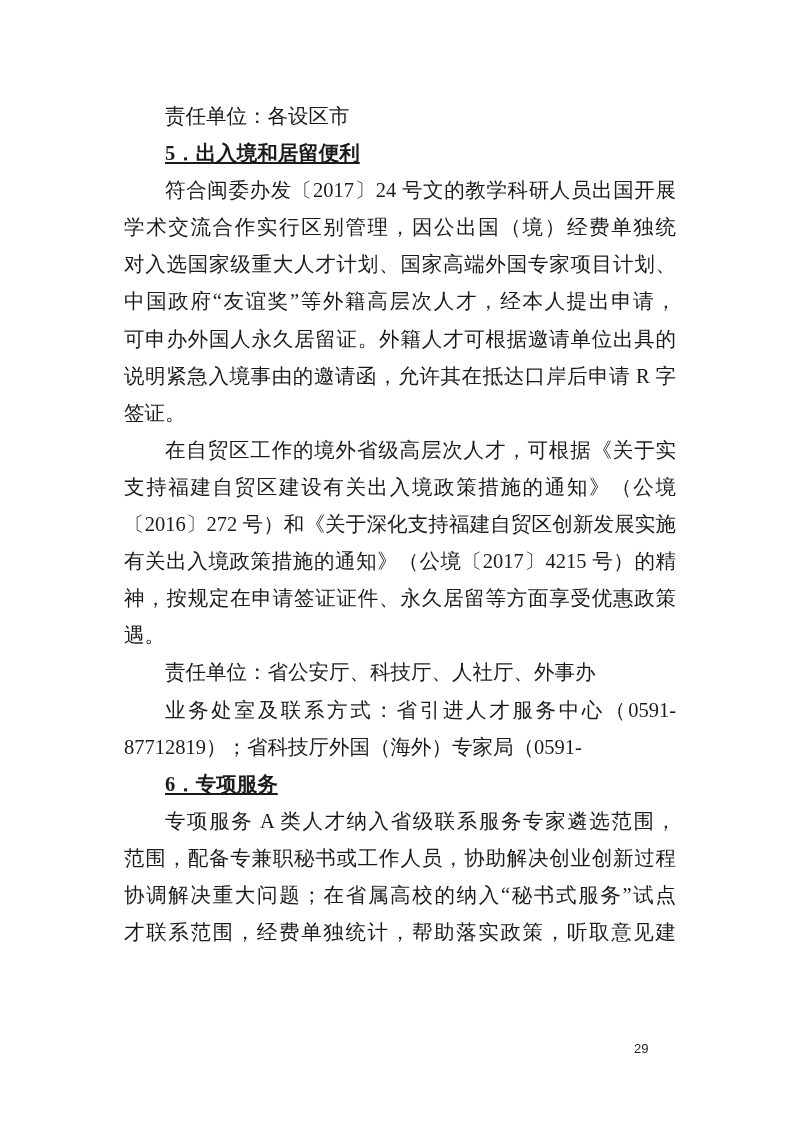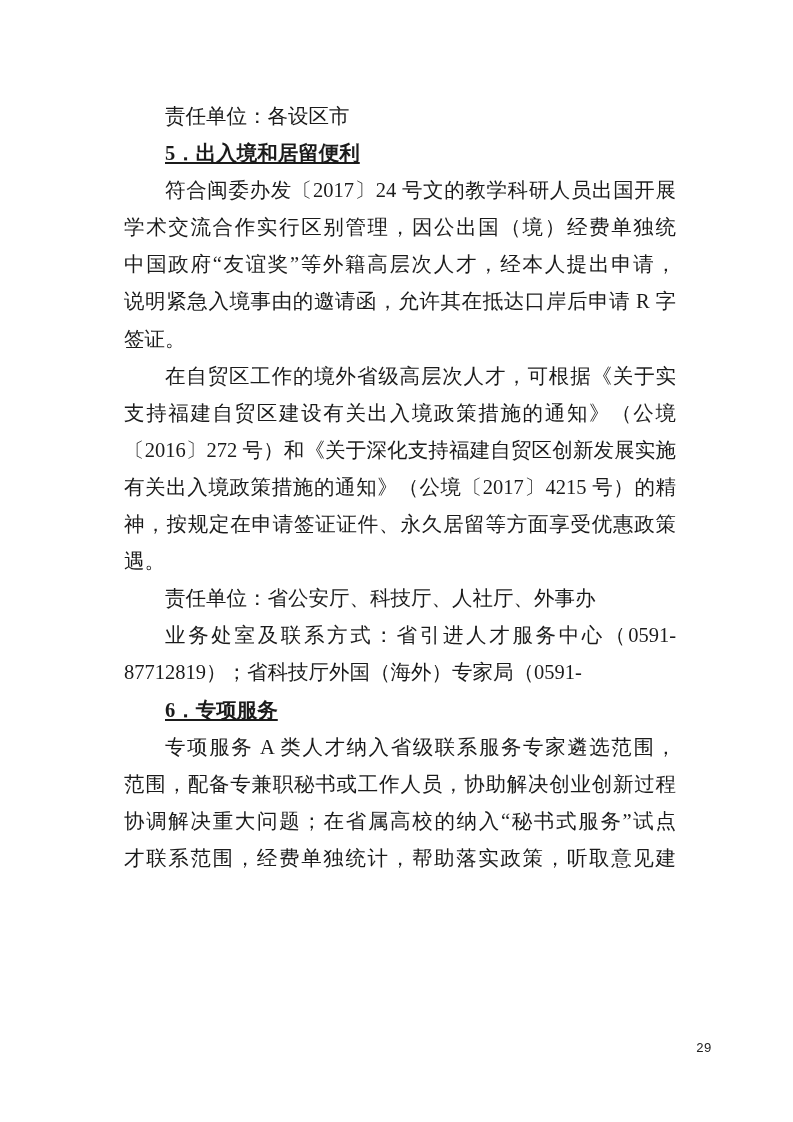--- a/index.html
+++ b/index.html
@@ -40,37 +40,39 @@
   }
   .line.indent {
     text-indent: 2em;
   }
   .line.heading {
     font-weight: 700;
     text-decoration: underline;
   }
   .page-number {
     position: absolute;
-    left: 694px;
+    left: 632px;
     top: 1039px;
     font-size: 13px;
     color: #222222;
-    font-family: Liberation Mono, monospace;
+    font-family: Liberation Sans, sans-serif;
   }
 </style>
 </head>
 <body>
 
 <div class="page">
   <div class="doc-body" id="doc-body">
       <div class="line indent">责任单位：各设区市</div>
       <div class="line indent heading">5．出入境和居留便利</div>
       <div class="line indent j">符合闽委办发〔2017〕24 号文的教学科研人员出国开展</div>
       <div class="line j">学术交流合作实行区别管理，因公出国（境）经费单独统计。</div>
+      <div class="line j">对入选国家级重大人才计划、国家高端外国专家项目计划、</div>
       <div class="line j">中国政府“友谊奖”等外籍高层次人才，经本人提出申请，</div>
+      <div class="line j">可申办外国人永久居留证。外籍人才可根据邀请单位出具的</div>
       <div class="line j">说明紧急入境事由的邀请函，允许其在抵达口岸后申请 R 字</div>
       <div class="line">签证。</div>
       <div class="line indent j">在自贸区工作的境外省级高层次人才，可根据《关于实施</div>
       <div class="line j">支持福建自贸区建设有关出入境政策措施的通知》（公境</div>
       <div class="line j">〔2016〕272 号）和《关于深化支持福建自贸区创新发展实施</div>
       <div class="line j">有关出入境政策措施的通知》（公境〔2017〕4215 号）的精</div>
       <div class="line j">神，按规定在申请签证证件、永久居留等方面享受优惠政策待</div>
       <div class="line">遇。</div>
       <div class="line indent">责任单位：省公安厅、科技厅、人社厅、外事办</div>
       <div class="line indent j">业务处室及联系方式：省引进人才服务中心（0591-87751283、</div>

